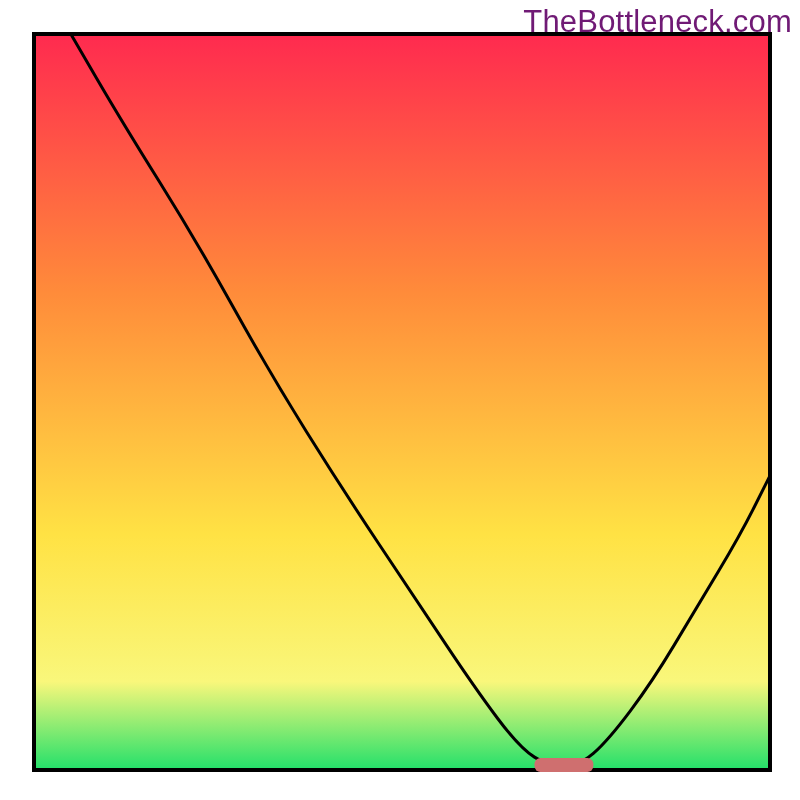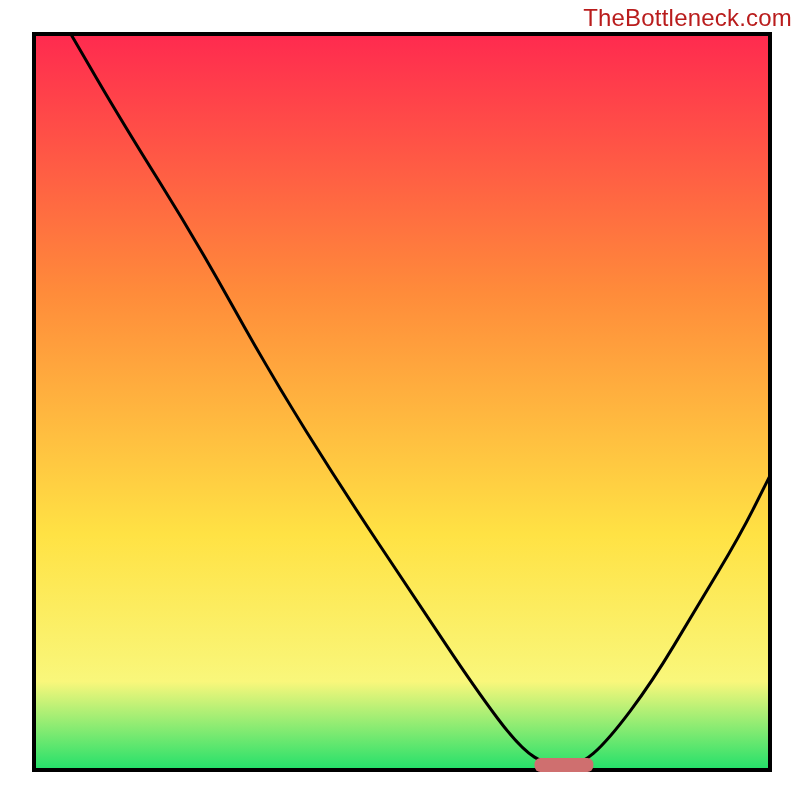--- a/index.html
+++ b/index.html
@@ -13,22 +13,22 @@
   }
   .container {
     position: relative;
     width: 800px;
     height: 800px;
   }
   .watermark {
     position: absolute;
     top: 4px;
     right: 8px;
-    color: #b91c1c;
-    font-size: 24px;
+    color: #701a75;
+    font-size: 31px;
     font-weight: 500;
     z-index: 10;
     letter-spacing: 0.2px;
   }
   svg {
     display: block;
   }
 </style>
 </head>
 <body>

